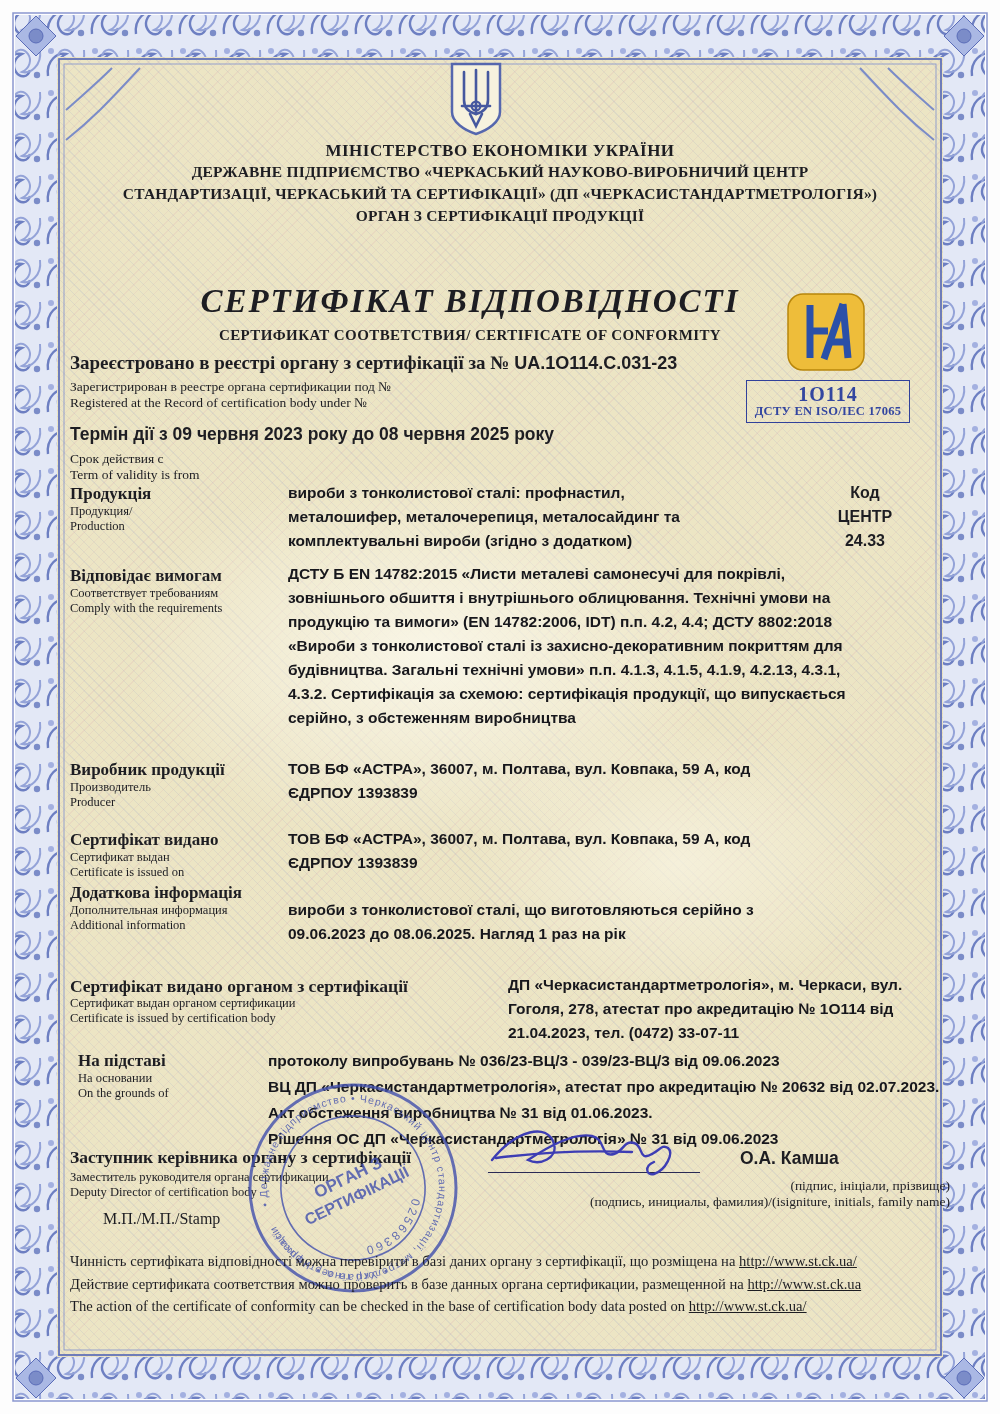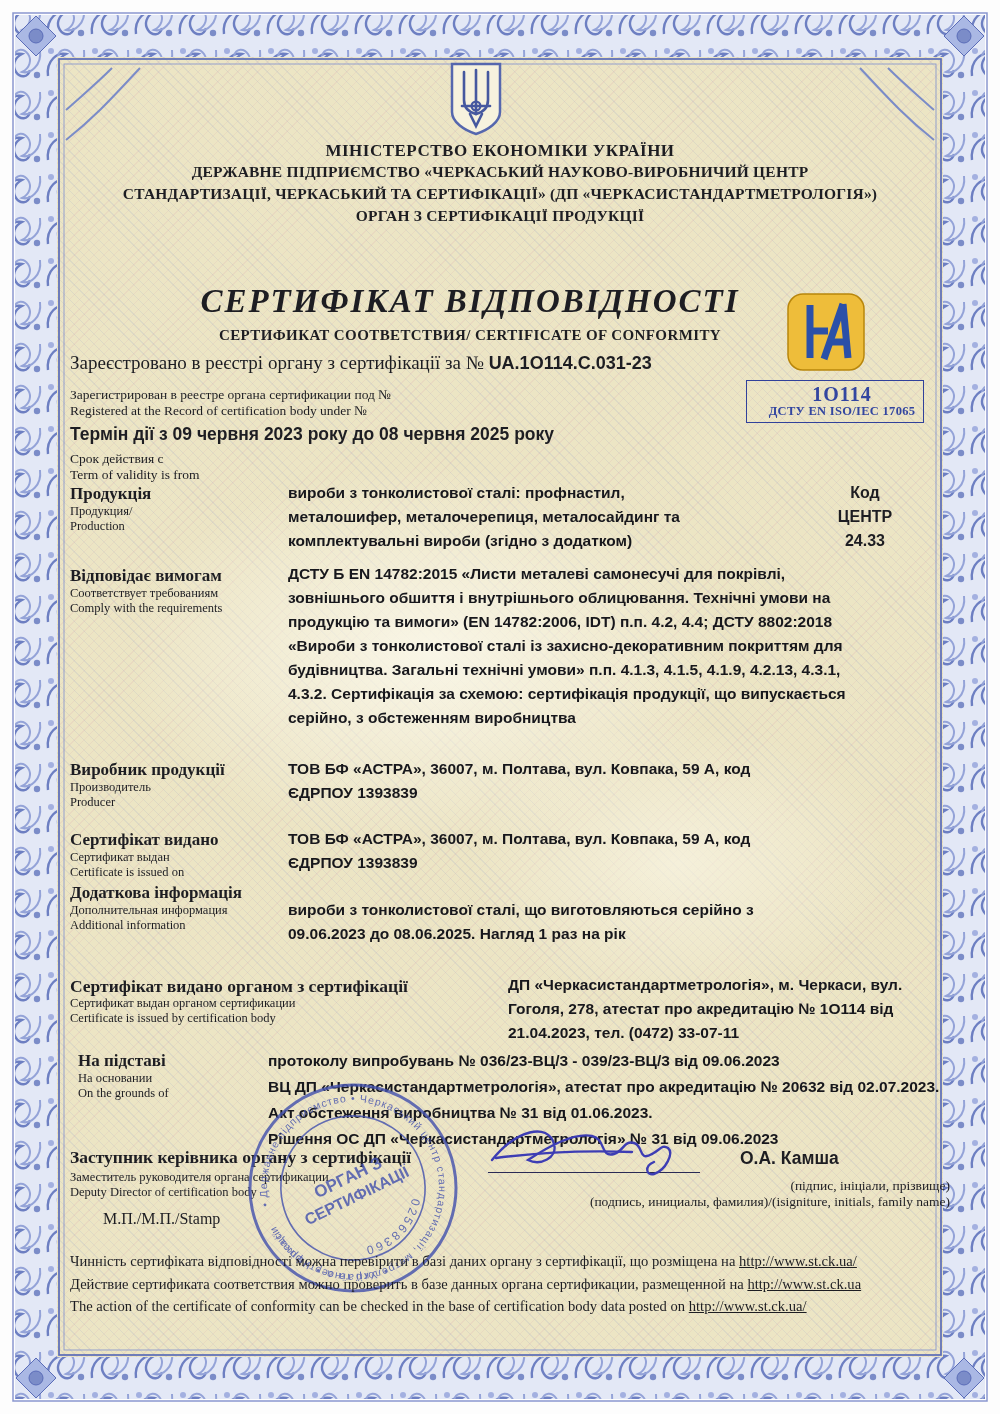--- a/index.html
+++ b/index.html
@@ -15,30 +15,30 @@
   .content{position:absolute;inset:0;z-index:2;}
   .abs{position:absolute;}
   .center{text-align:center;}
   .sansB{font-family:"Liberation Sans", sans-serif;font-weight:bold;}
 
   .hdr-min{font-size:17px;font-weight:bold;letter-spacing:.5px;}
   .hdr-line{font-size:15.5px;font-weight:bold;letter-spacing:.2px;line-height:22px;}
   .title-main{font-size:33px;font-weight:bold;letter-spacing:2px;font-style:italic;}
   .title-sub{font-size:15px;font-weight:bold;margin-top:7px;letter-spacing:.4px;}
 
-  .reg-bold{font-size:19px;font-weight:normal;}
+  .reg-bold{font-size:19px;font-weight:bold;}
   .reg-num{font-family:"Liberation Sans", sans-serif;font-weight:bold;font-size:18px;}
   .sub-line{font-size:13.5px;line-height:16px;}
 
   .lbl-ua{font-size:17px;font-weight:bold;line-height:20px;}
   .lbl-sub{font-size:12.5px;line-height:15px;}
   .val{font-family:"Liberation Sans", sans-serif;font-weight:bold;font-size:15.5px;line-height:24px;color:#17171c;}
   .nowrap{white-space:nowrap;}
 
-  .acc-box{border:1.6px solid #31419b;color:#3346a0;text-align:center;padding-top:3px;padding-left:14px;}
+  .acc-box{border:1.6px solid #31419b;color:#3346a0;text-align:center;padding-top:3px;}
   .acc-box .n1{font-size:20px;font-weight:bold;letter-spacing:1px;line-height:20px;}
   .acc-box .n2{font-size:12.5px;font-weight:bold;letter-spacing:.3px;line-height:15px;}
 
   .sig-line{border-bottom:1.6px solid #2a2a55;}
   .footer-line{font-size:14.6px;line-height:22.5px;}
   .u{text-decoration:underline;}
   .mp{font-size:16px;}
 </style>
 </head>
 <body>
@@ -120,21 +120,21 @@
     </svg>
     <div class="abs acc-box" style="left:746px;top:380px;width:162px;height:38px;">
       <div class="n1">1О114</div>
       <div class="n2">ДСТУ EN ISO/IEC 17065</div>
     </div>
 
     <div class="abs" style="left:70px;top:352px;width:680px;">
       <div>
         <span class="reg-bold">Зареєстровано в реєстрі органу з сертифікації за № </span><span class="reg-num">UA.1О114.C.031-23</span>
       </div>
-      <div class="sub-line" style="margin-top:13px;">Зарегистрирован в реестре органа сертификации под №</div>
+      <div class="sub-line" style="margin-top:5px;">Зарегистрирован в реестре органа сертификации под №</div>
       <div class="sub-line">Registered at the Record of certification body under №</div>
     </div>
 
     <div class="abs" style="left:70px;top:424px;">
       <div class="sansB" style="font-size:17.5px;">Термін дії з 09 червня 2023 року  до  08 червня 2025 року</div>
       <div class="sub-line" style="margin-top:6px;">Срок действия с</div>
       <div class="sub-line">Term of validity is from</div>
     </div>
 
     <div class="abs" style="left:70px;top:484px;width:200px;">

